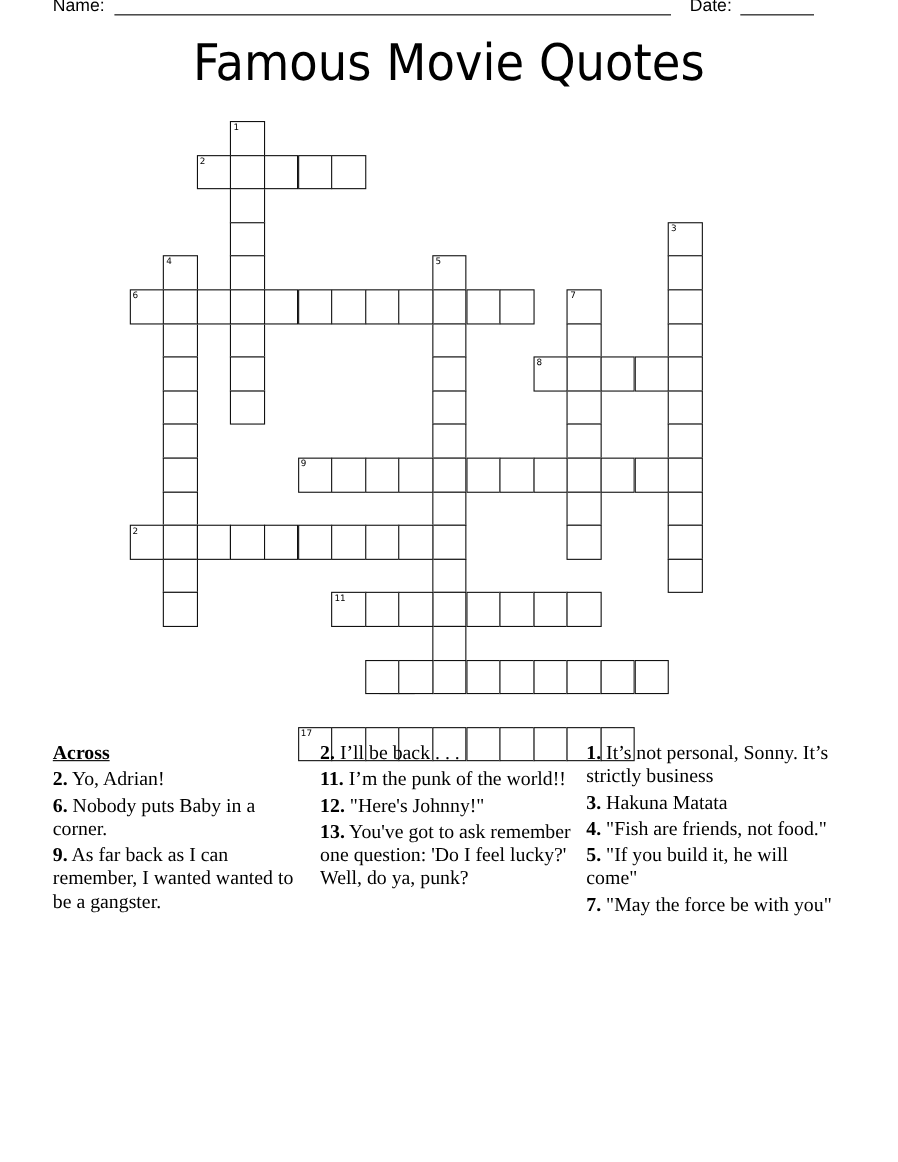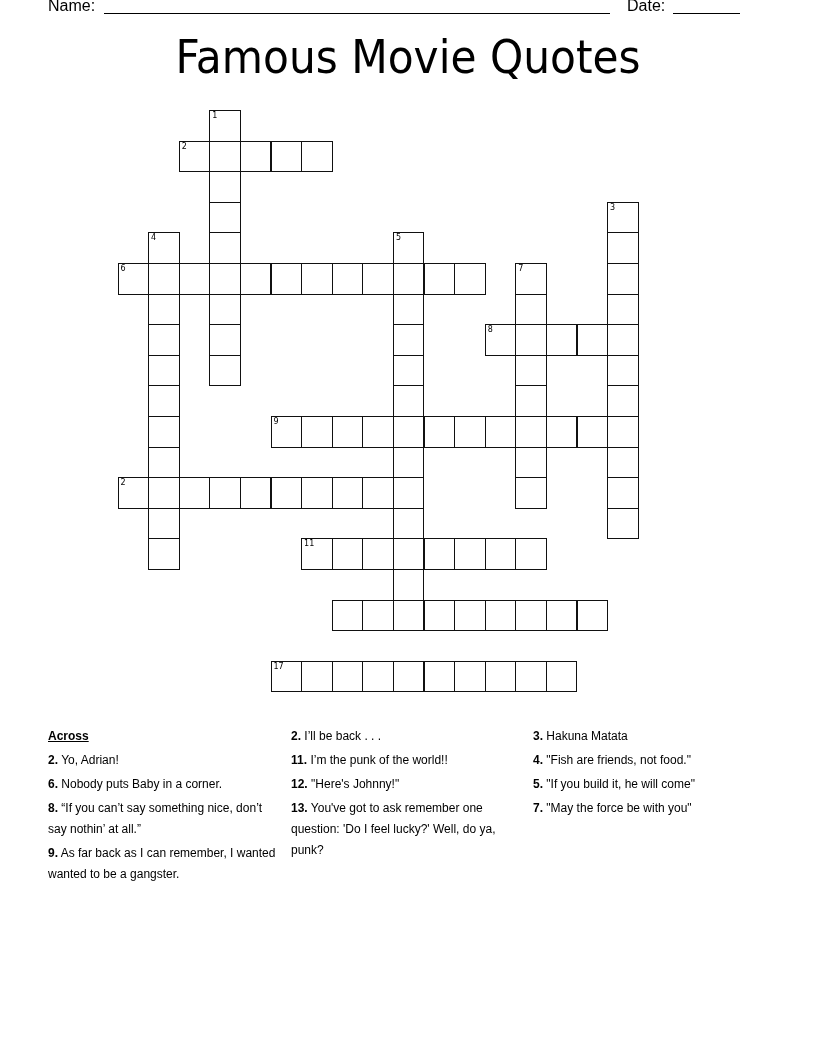--- a/index.html
+++ b/index.html
@@ -6,21 +6,21 @@
   body { width: 816px; height: 1056px; position: relative; overflow: hidden; color: #000; font-family: "DejaVu Sans", sans-serif; }
   .header-line { position: absolute; top: -3px; left: 48px; width: 700px; height: 22px; font-family: "Liberation Sans", sans-serif; font-size: 16px; }
   .header-line .name-label { position: absolute; left: 0; top: 0; }
   .header-line .name-blank { position: absolute; left: 56px; top: 16px; width: 506px; border-bottom: 1px solid #000; }
   .header-line .date-label { position: absolute; left: 579px; top: 0; }
   .header-line .date-blank { position: absolute; left: 625px; top: 16px; width: 67px; border-bottom: 1px solid #000; }
   .title { position: absolute; top: 30px; left: 0; width: 816px; text-align: center; font-size: 46px; font-family: "DejaVu Sans", sans-serif; transform: scaleX(0.92); transform-origin: center; }
   #grid { position: absolute; left: 0; top: 0; width: 816px; height: 700px; }
   .cell { position: absolute; box-sizing: border-box; width: 31.6px; height: 31.6px; border: 1.6px solid #111; background: #fff; }
   .cell-num { position: absolute; top: 1px; left: 2px; font-size: 8px; line-height: 8px; font-family: "DejaVu Sans", sans-serif; }
-  .clues { position: absolute; top: 726px; font-size: 12px; line-height: 21px; font-family: Liberation Sans, sans-serif; }
+  .clues { position: absolute; top: 674px; font-size: 18px; line-height: 21px; font-family: Liberation Serif, serif; }
   .clues .heading { font-weight: bold; text-decoration: underline; display: block; margin-bottom: 3px; }
   .clue { margin-bottom: 3px; }
   .clue b { font-weight: bold; }
   #col1 { left: 48px; width: 232px; }
   #col2 { left: 291px; width: 230px; }
   #col3 { left: 533px; width: 230px; }
 </style>
 </head>
 <body>
 
@@ -170,29 +170,29 @@
     <div class="cell" style="left: 454.1px; top: 660.8px;"></div>
     <div class="cell" style="left: 484.7px; top: 660.8px;"></div>
     <div class="cell" style="left: 515.3px; top: 660.8px;"></div>
     <div class="cell" style="left: 545.9px; top: 660.8px;"></div>
   </div>
 
 <div class="clues" id="col1">
   <span class="heading">Across</span>
   <div class="clue"><b>2.</b> <span>Yo, Adrian!</span></div>
   <div class="clue"><b>6.</b> <span>Nobody puts Baby in a corner.</span></div>
-  <div class="clue"><b>8.</b> <span>“If you can’t say something nice, don’t say nothin’ at all.”</span></div>
   <div class="clue"><b>9.</b> <span>As far back as I can remember, I wanted wanted to be a gangster.</span></div>
 </div>
 
 <div class="clues" id="col2">
   <div class="clue"><b>2.</b> <span>I’ll be back . . .</span></div>
   <div class="clue"><b>11.</b> <span>I’m the punk of the world!!</span></div>
   <div class="clue"><b>12.</b> <span>"Here's Johnny!"</span></div>
   <div class="clue"><b>13.</b> <span>You've got to ask remember one question: 'Do I feel lucky?' Well, do ya, punk?</span></div>
 </div>
 
 <div class="clues" id="col3">
+  <div class="clue"><b>1.</b> <span>It’s not personal, Sonny. It’s strictly business</span></div>
   <div class="clue"><b>3.</b> <span>Hakuna Matata</span></div>
   <div class="clue"><b>4.</b> <span>"Fish are friends, not food."</span></div>
   <div class="clue"><b>5.</b> <span>"If you build it, he will come"</span></div>
   <div class="clue"><b>7.</b> <span>"May the force be with you"</span></div>
 </div>
 
 </body></html>

